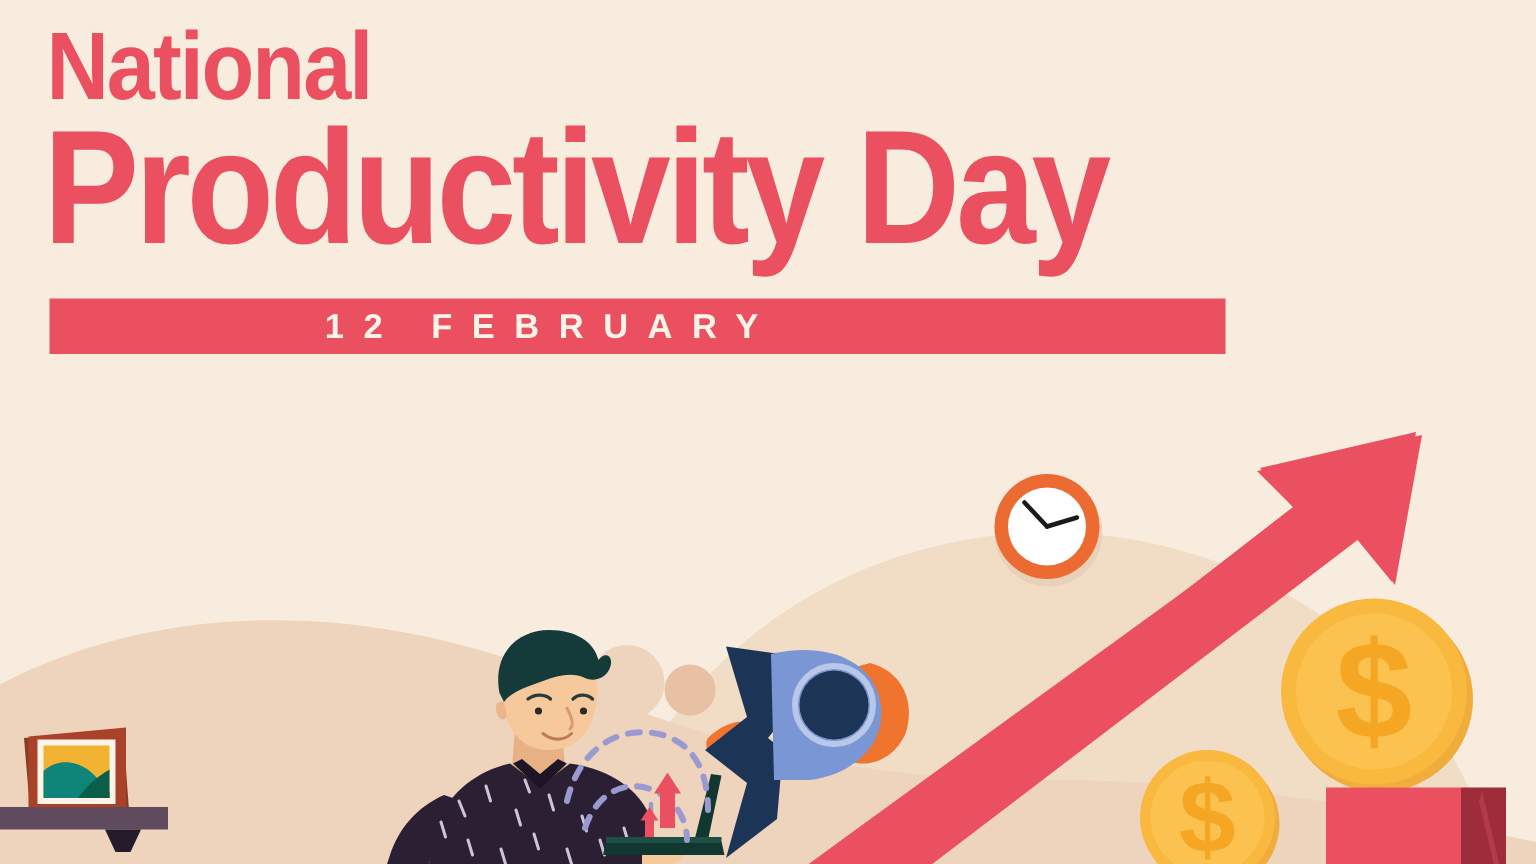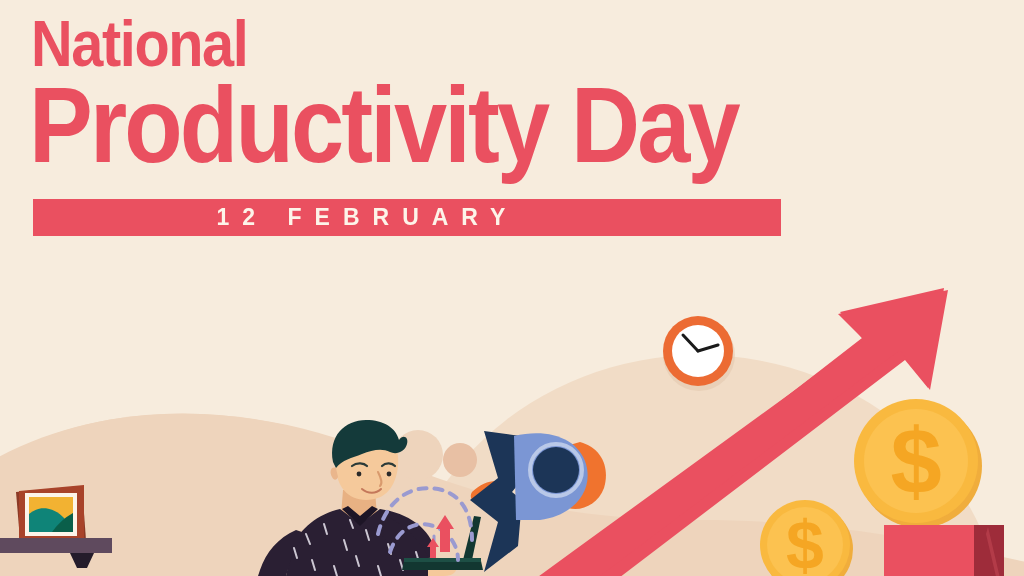--- a/index.html
+++ b/index.html
@@ -60,20 +60,21 @@
     white-space: nowrap;
   }
   .date-bar {
     position: absolute;
     left: 33px;
     top: 199px;
     width: 748px;
     height: 37px;
     background: #ea5060;
     z-index: 41;
+    padding-left: 36px;
   }
   .date-text {
     position: absolute;
     left: 0;
     top: 0;
     width: 656px;
     height: 37px;
     line-height: 37px;
     text-align: center;
     color: #fdf4e9;

